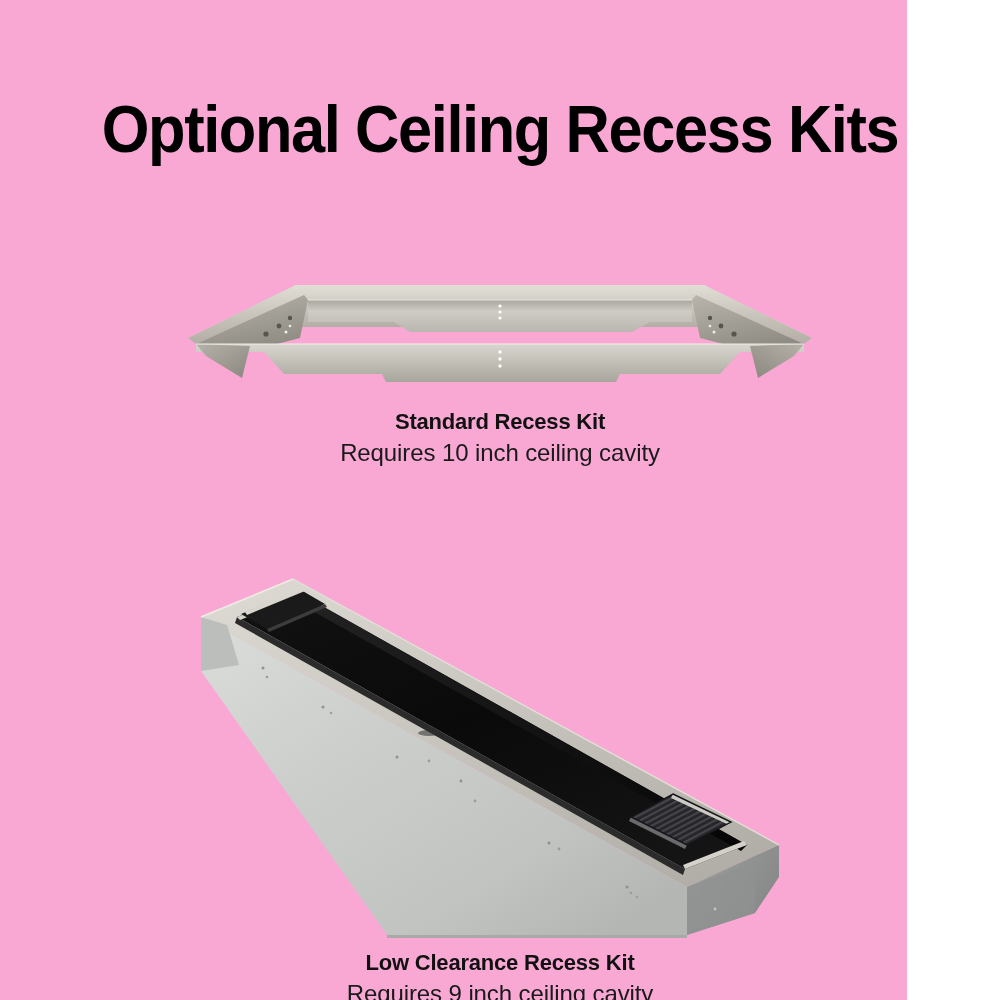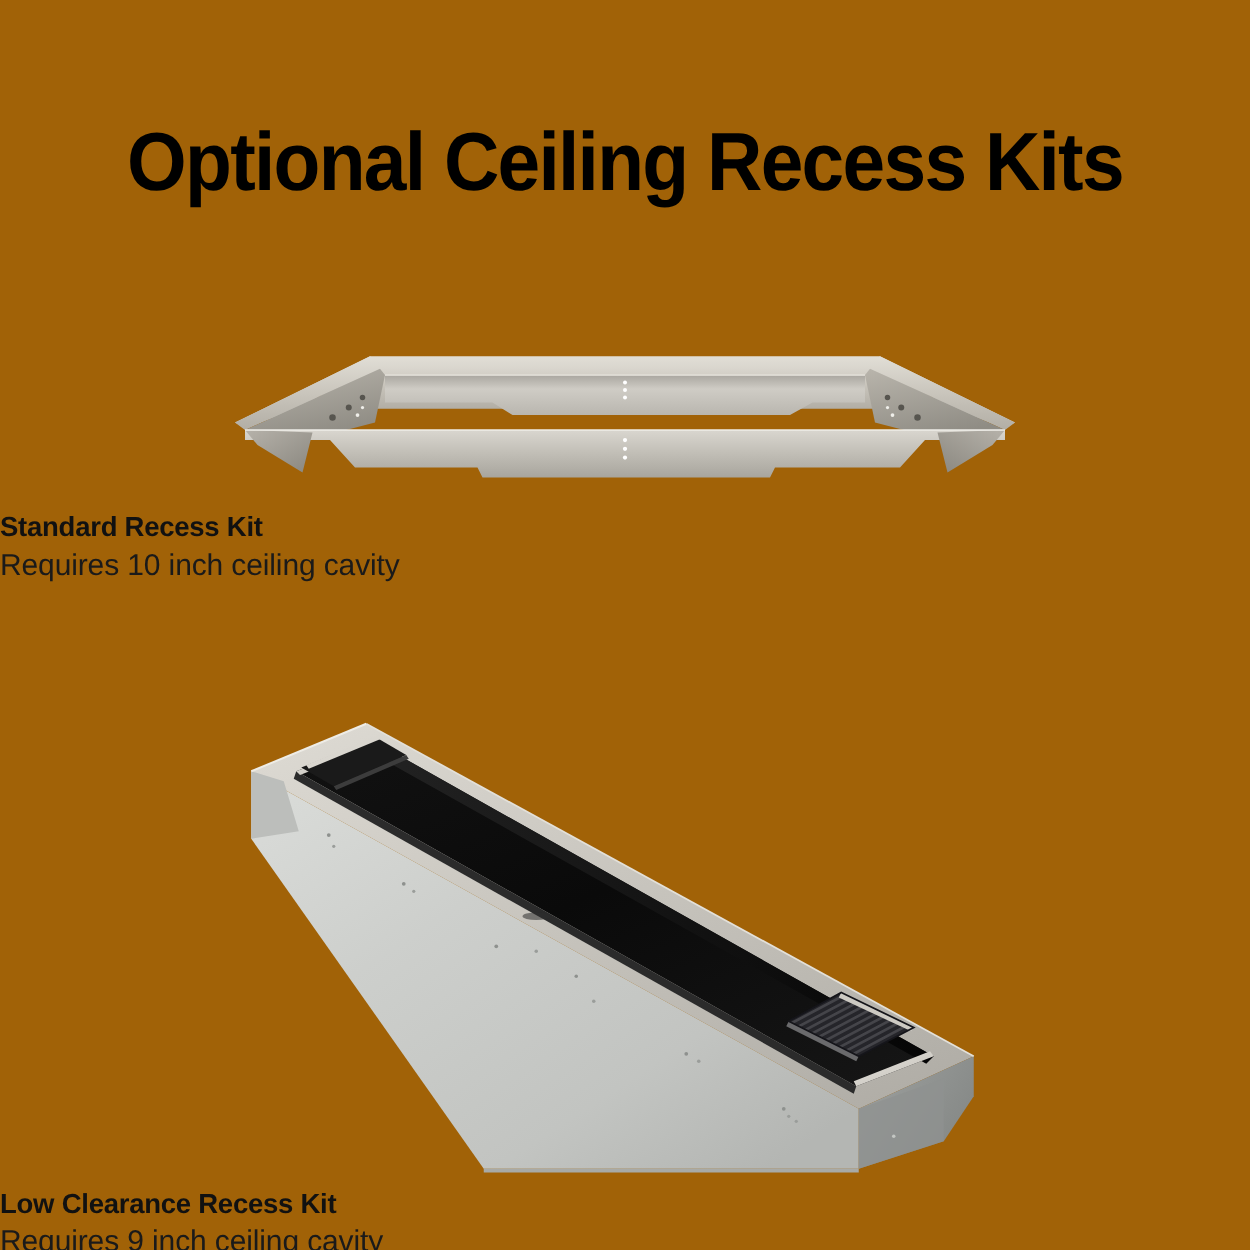--- a/index.html
+++ b/index.html
@@ -9,23 +9,23 @@
   }
   body {
     width: 1000px;
     height: 1000px;
     font-family: "Liberation Sans", sans-serif;
     color: #111111;
     overflow: hidden;
     position: relative;
   }
   .page {
-    width: 1000px;
+    width: 907px;
     height: 1000px;
-    background: #a16207;
+    background: #f9a8d4;
     position: relative;
     display: flex;
     flex-direction: column;
     align-items: center;
   }
 
   
   .title {
     position: absolute;
     top: 96px;
@@ -59,20 +59,21 @@
     display: block;
   }
   .figure-lowclear {
     width: 650px;
     height: 382px;
     display: block;
   }
 
   .caption {
     width: 1000px;
+    text-align: center;
     margin-top: 14px;
   }
   .caption-title {
     font-size: 22px;
     font-weight: 700;
     letter-spacing: -0.2px;
     color: #111111;
     line-height: 1.24;
   }
   .caption-sub {

